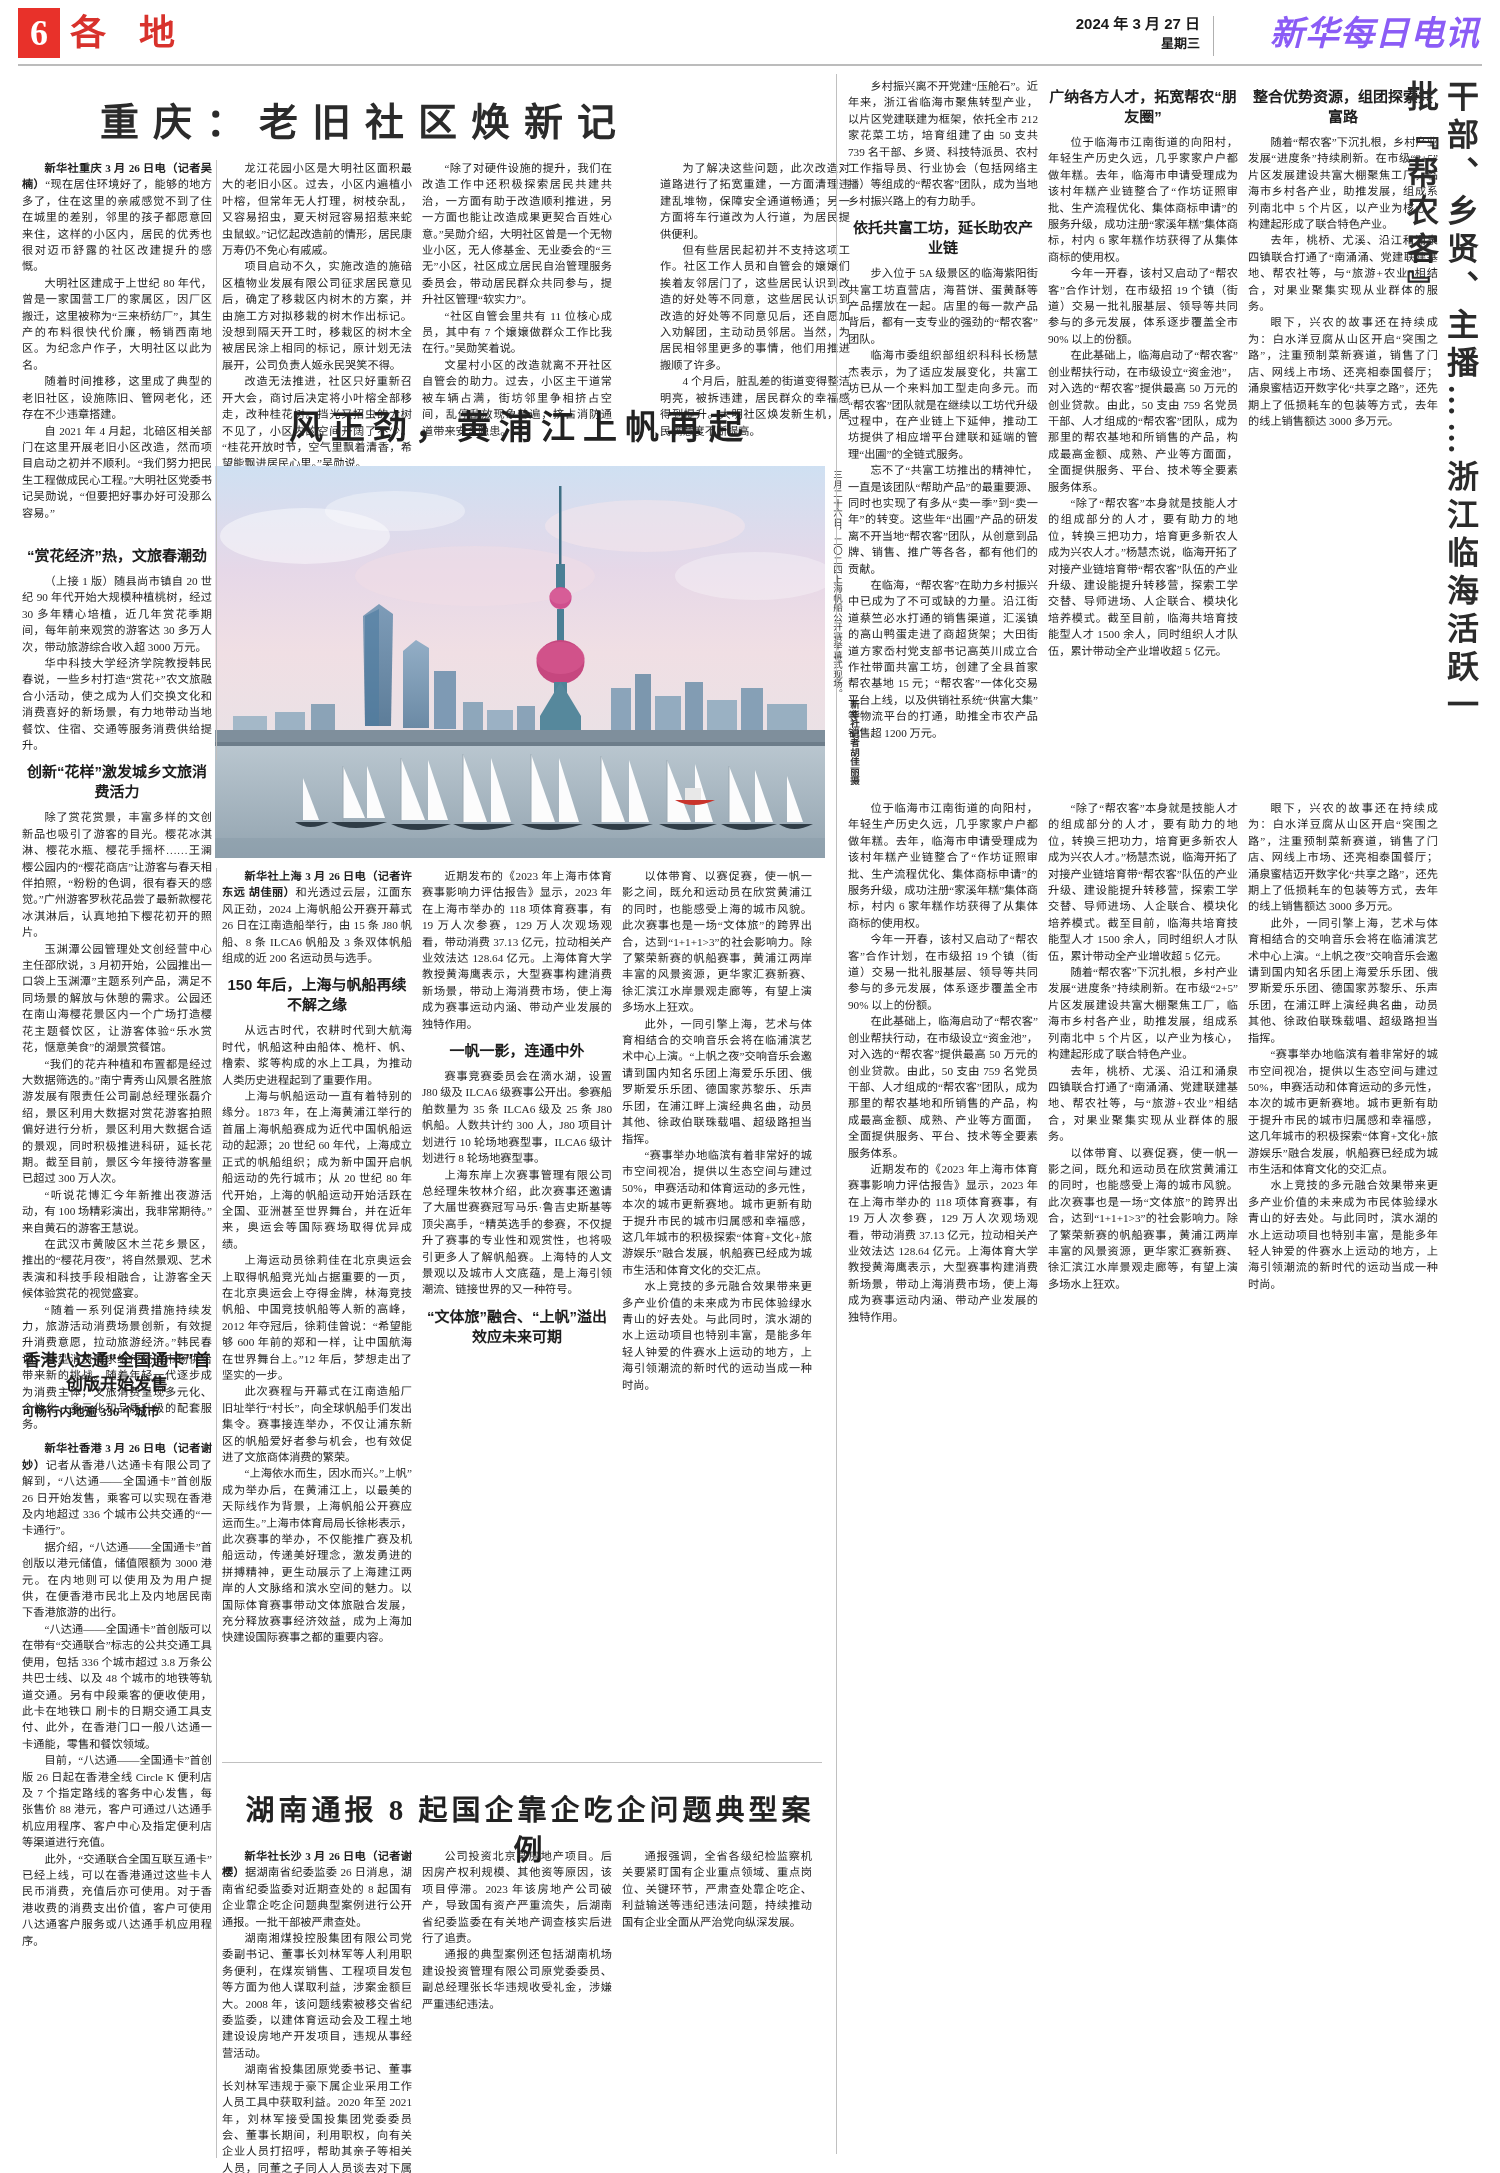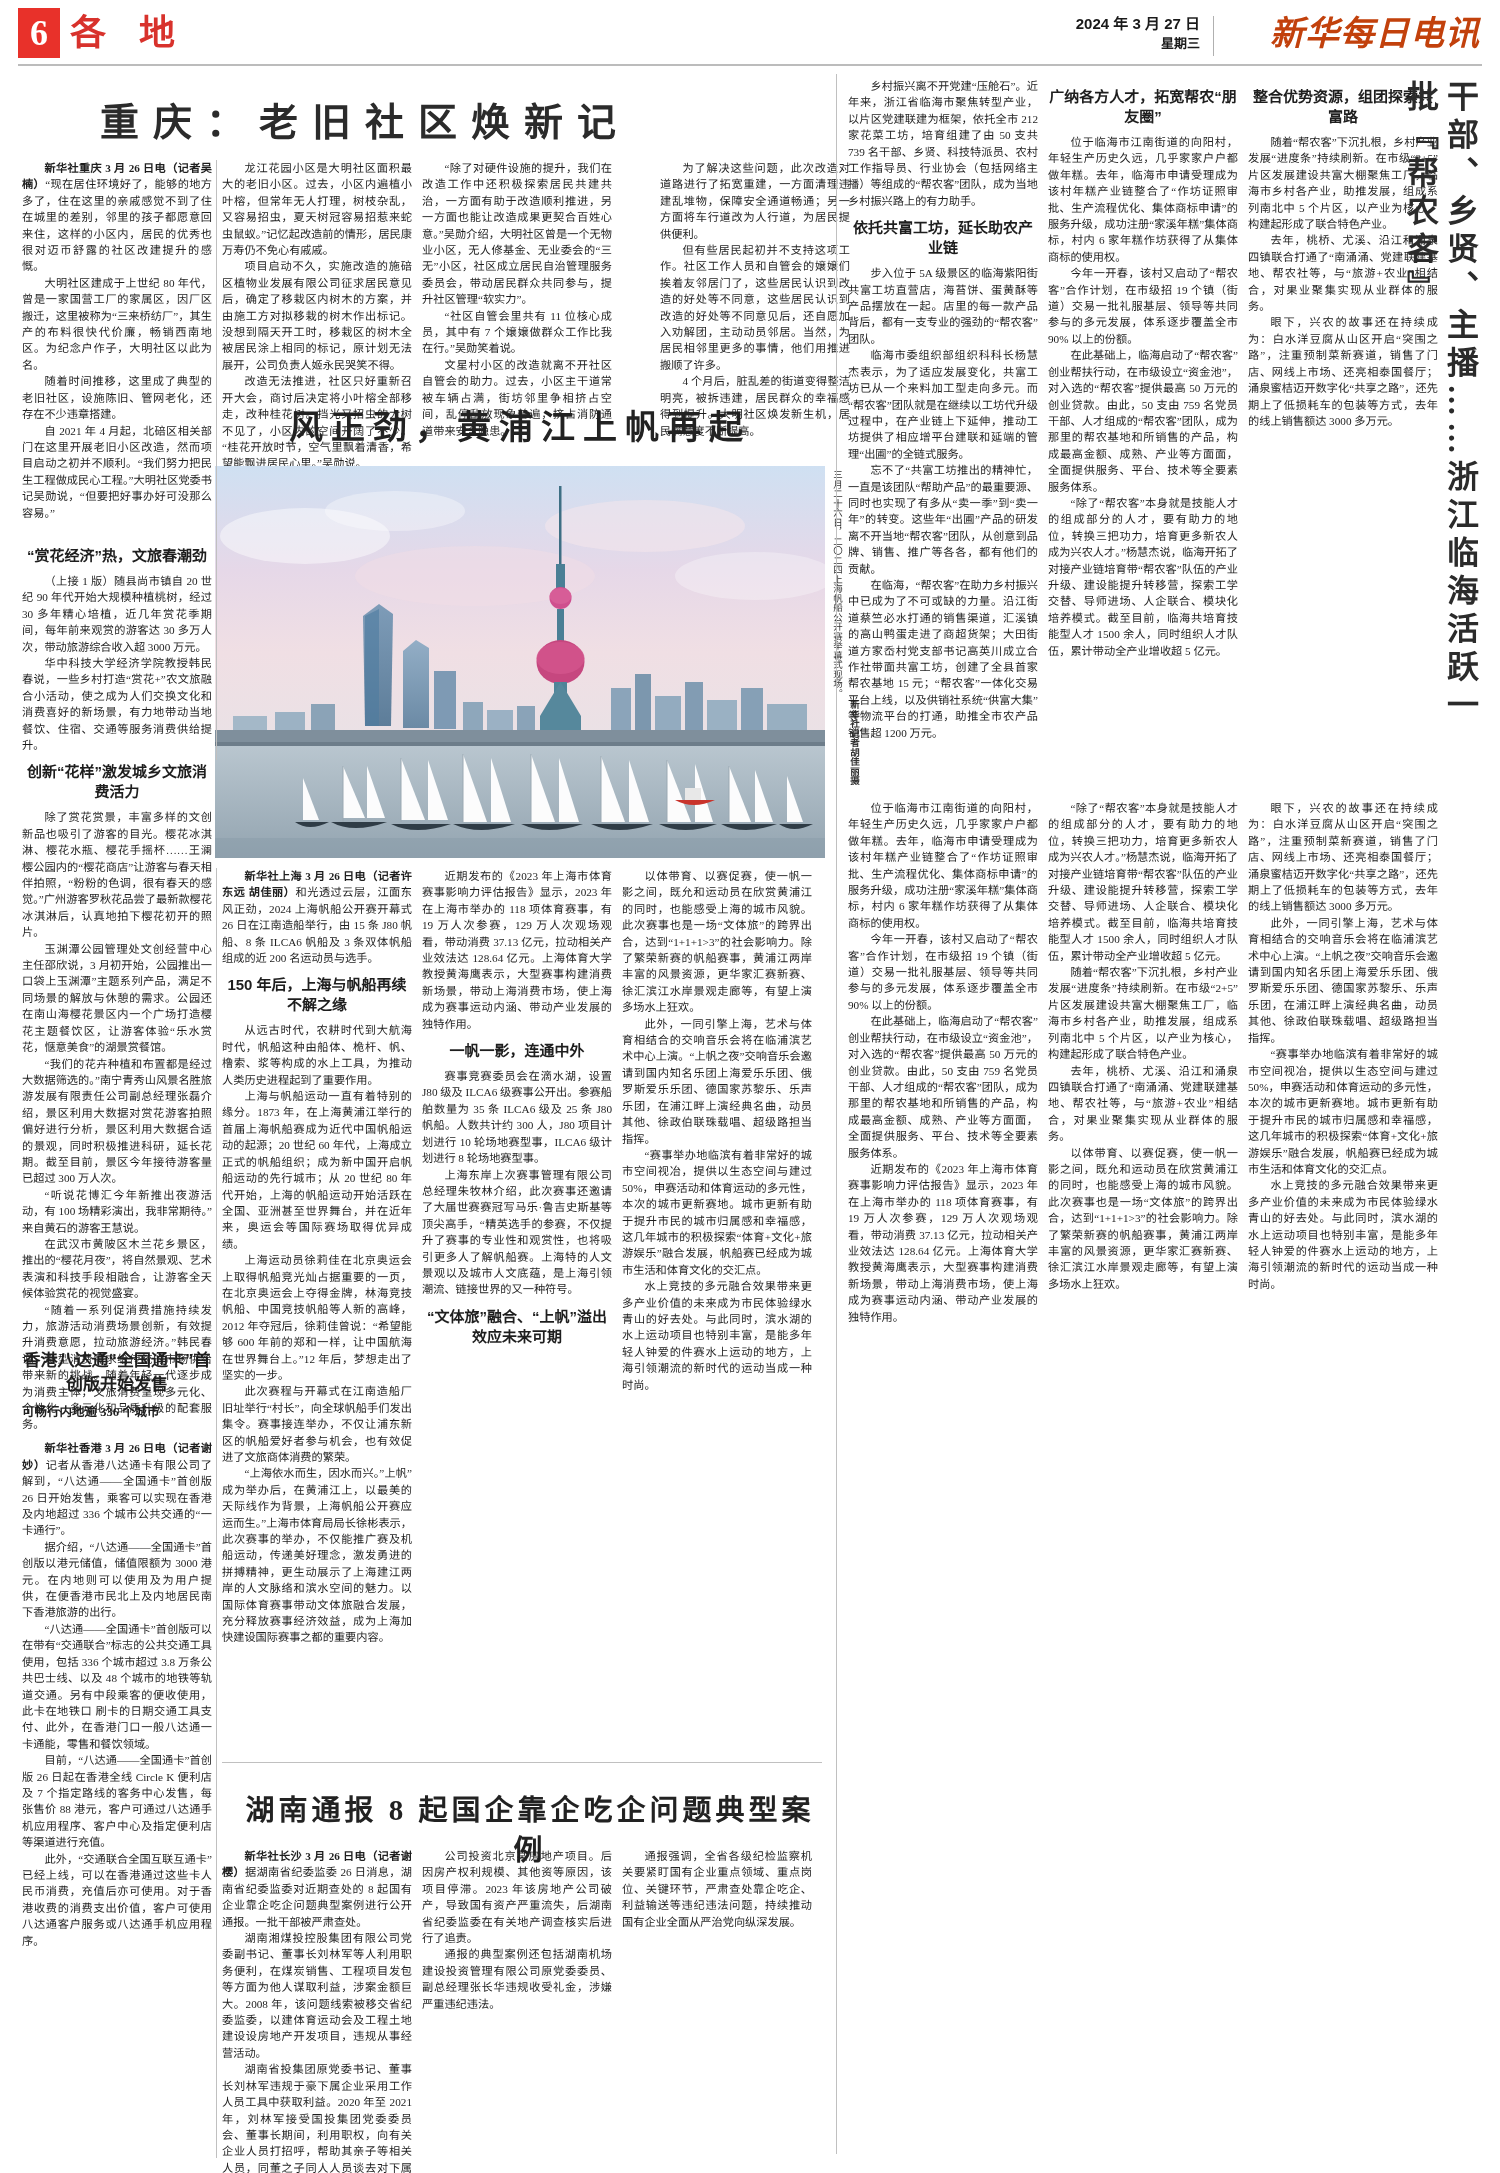--- a/index.html
+++ b/index.html
@@ -40,21 +40,21 @@
     font-size:15px;line-height:20px;color:#1a1a1a;
     font-family:"Liberation Sans","DejaVu Sans",sans-serif;
     font-weight:bold;
   }
   .head-date .dow{font-size:13px;}
   .head-sep{
     position:absolute;right:286px;top:16px;width:1px;height:40px;background:#b0b0b0;
   }
   .head-logo{
     position:absolute;right:20px;top:10px;
-    font-size:34px;font-weight:bold;color:#c2410c;
+    font-size:34px;font-weight:bold;color:#8b5cf6;
     font-family:"Liberation Serif","DejaVu Serif",serif;
     letter-spacing:1px;
     font-style:italic;
     line-height:48px;
   }
   
   .col-text{
     font-size:11.2px;line-height:16.4px;text-align:justify;
     font-family:"Liberation Serif","DejaVu Serif",serif;
     color:#1e1e1e;

